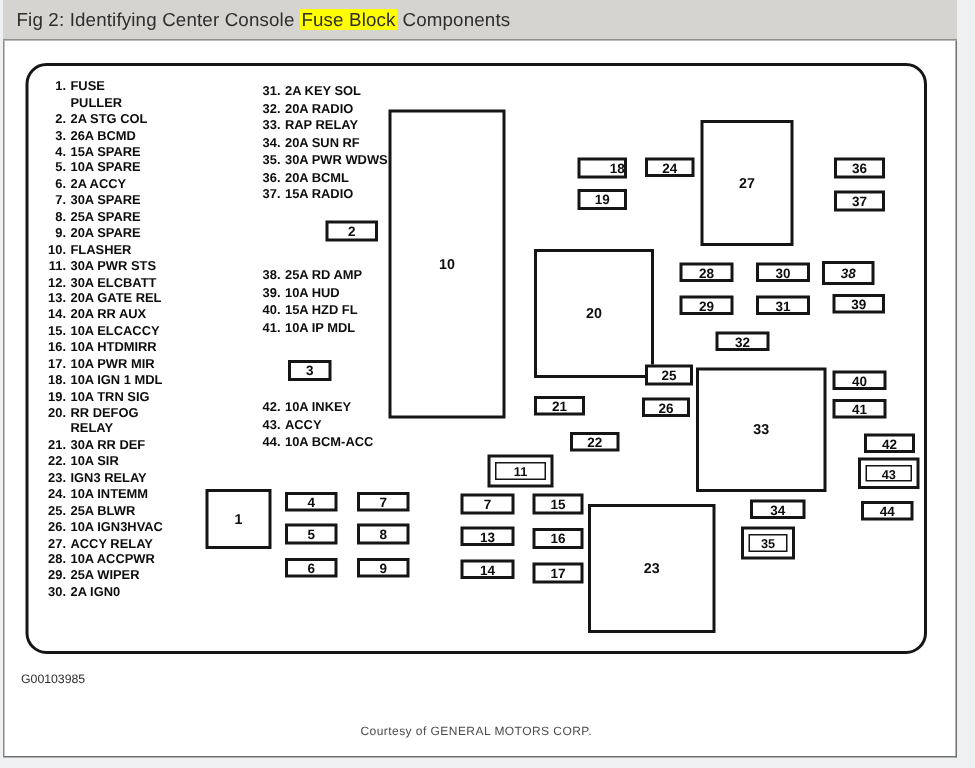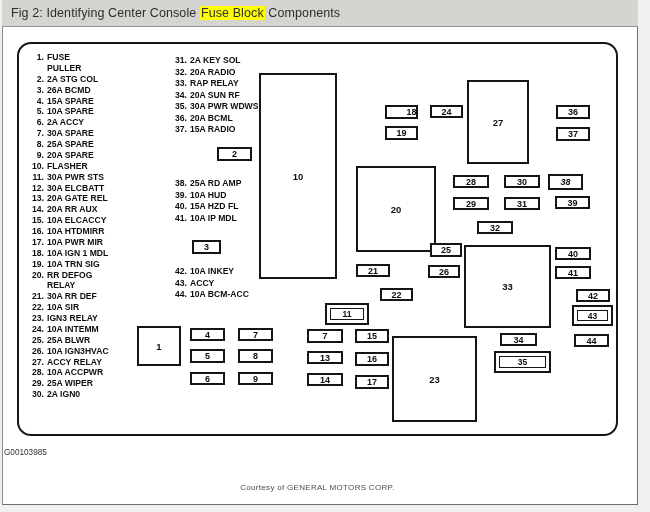--- a/index.html
+++ b/index.html
@@ -22,21 +22,21 @@
   .col1 .num{display:inline-block;width:17px;text-align:right;margin-right:3px;flex:0 0 auto;}
   .col2g .num{display:inline-block;width:18px;text-align:right;margin-right:3px;flex:0 0 auto;margin-left:24px;}
   
   .fbox{position:absolute;border:2px solid #151515;box-sizing:border-box;background:#fff;
         display:flex;align-items:center;justify-content:center;
         font-weight:bold;font-size:9px;color:#0d0d0d;}
   .fbox.big{font-size:9.5px;}
   .fbox.double{border-width:2px;padding-left:31px;}
   .fbox-inner{position:absolute;left:3px;top:3px;right:3px;bottom:3px;border:1.5px solid #151515;
               display:flex;align-items:center;justify-content:center;font-size:8.5px;}
-  .refcode{position:absolute;left:4px;top:448px;font-size:8.2px;color:#2f2f2f;}
+  .refcode{position:absolute;left:14px;top:448px;font-size:8.2px;color:#2f2f2f;}
   .courtesy{position:absolute;left:17px;top:483px;width:601px;text-align:center;
             font-size:8px;color:#4b4b4b;letter-spacing:.3px;}
 </style>
 </head>
 <body>
 
 <div class="screen">
   <div class="panel"></div>
 
   <div class="titlebar">
@@ -270,21 +270,21 @@
       <div class="fbox" style="left: 430px; top: 243px; width: 32px; height: 14px;">25</div>
       <div class="fbox" style="left: 428px; top: 265px; width: 32px; height: 13px;">26</div>
       <div class="fbox big" style="left: 467px; top: 80px; width: 62px; height: 84px;">27</div>
       <div class="fbox" style="left: 453px; top: 175px; width: 36px; height: 13px;">28</div>
       <div class="fbox" style="left: 453px; top: 197px; width: 36px; height: 13px;">29</div>
       <div class="fbox" style="left: 504px; top: 175px; width: 36px; height: 13px;">30</div>
       <div class="fbox" style="left: 504px; top: 197px; width: 36px; height: 13px;">31</div>
       <div class="fbox" style="left: 477px; top: 221px; width: 36px; height: 13px;">32</div>
       <div class="fbox big" style="left: 464px; top: 245px; width: 87px; height: 83px;">33</div>
       <div class="fbox" style="left: 500px; top: 333px; width: 37px; height: 13px;">34</div>
-      <div class="fbox double" style="left: 494px; top: 351px; width: 57px; height: 22px;">
+      <div class="fbox double" style="left: 494px; top: 351px; width: 36px; height: 22px;">
         <div class="fbox-inner">35</div>
       </div>
       <div class="fbox" style="left: 556px; top: 105px; width: 34px; height: 14px;">36</div>
       <div class="fbox" style="left: 556px; top: 127px; width: 34px; height: 14px;">37</div>
       <div class="fbox" style="left: 548px; top: 174px; width: 35px; height: 16px; font-style: italic;">38</div>
       <div class="fbox" style="left: 555px; top: 196px; width: 35px; height: 13px;">39</div>
       <div class="fbox" style="left: 555px; top: 247px; width: 36px; height: 13px;">40</div>
       <div class="fbox" style="left: 555px; top: 266px; width: 36px; height: 13px;">41</div>
       <div class="fbox" style="left: 576px; top: 289px; width: 34px; height: 13px;">42</div>
       <div class="fbox double" style="left: 572px; top: 305px; width: 41px; height: 21px;">

